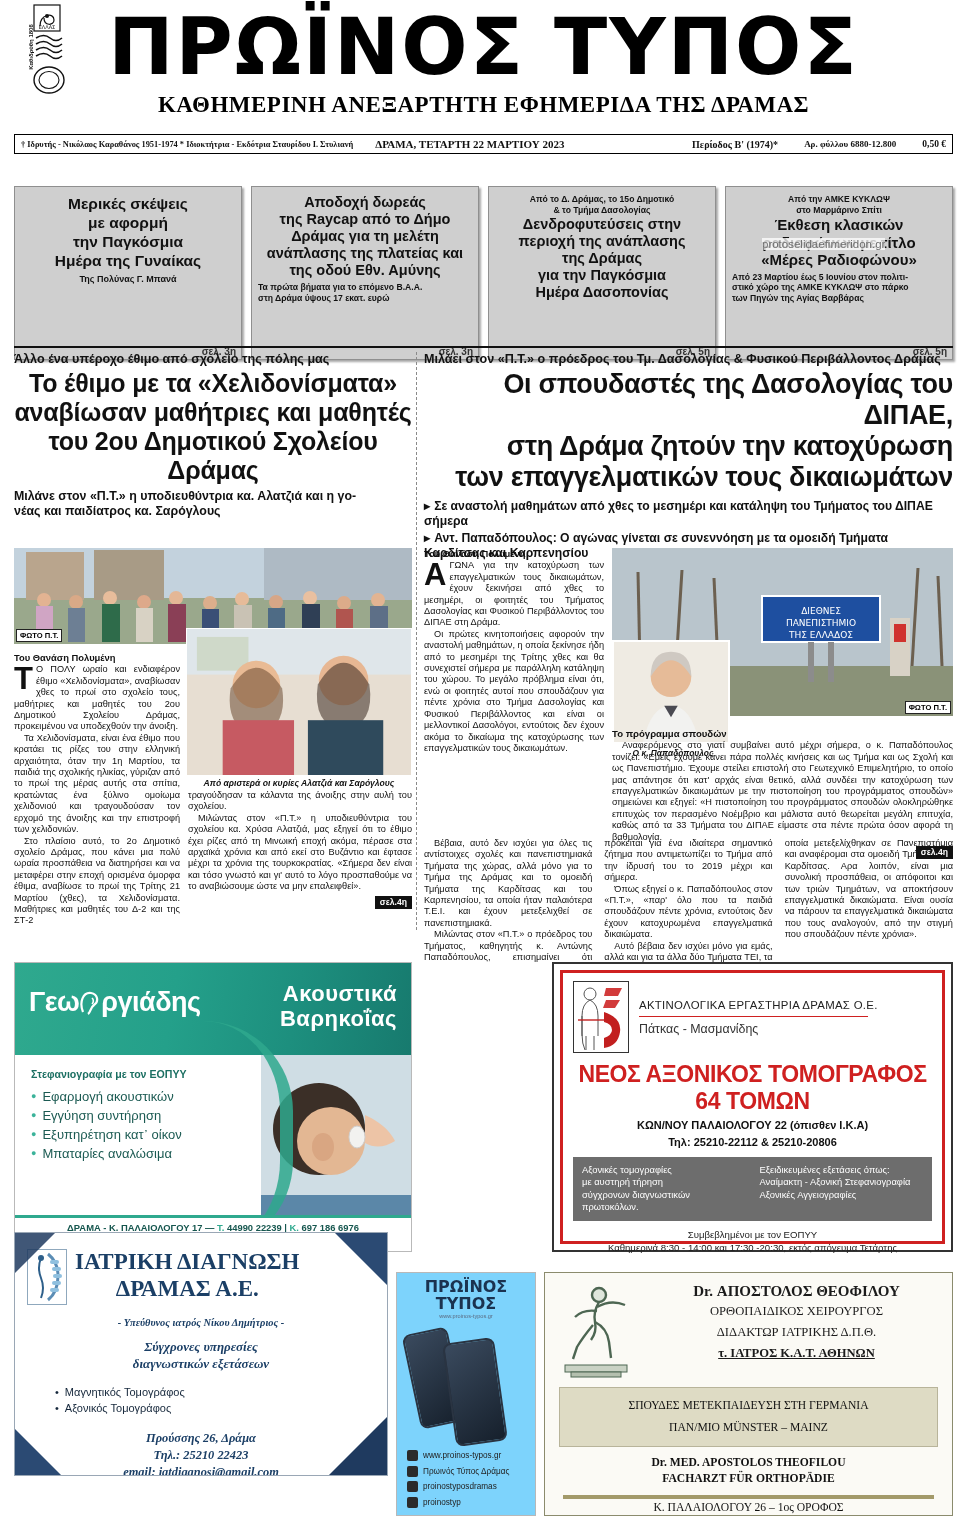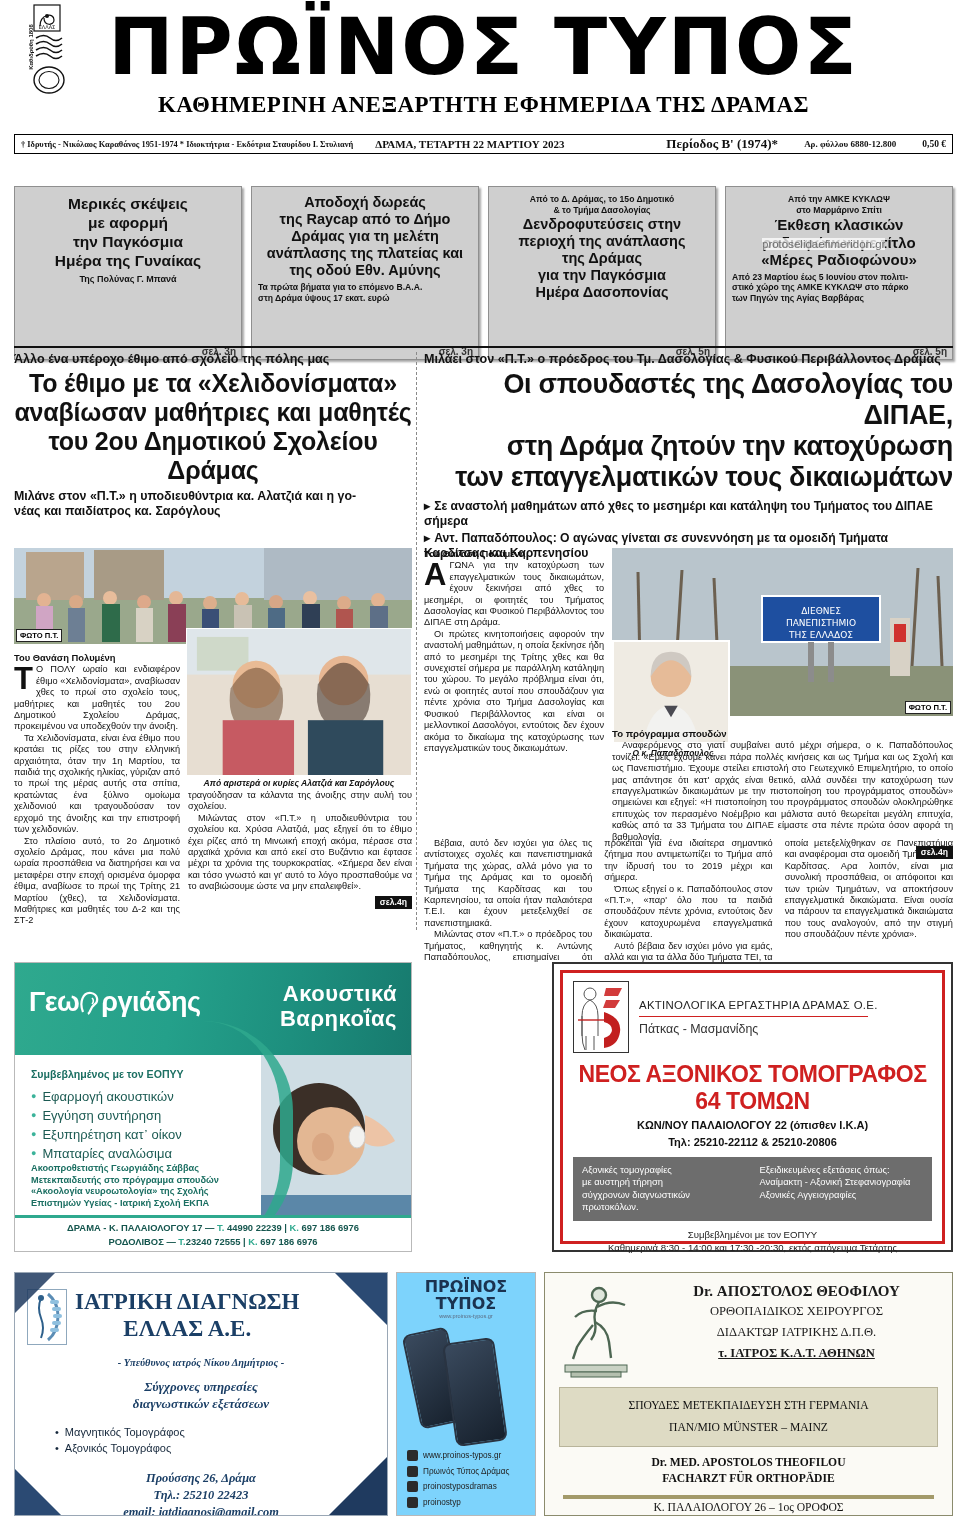--- a/index.html
+++ b/index.html
@@ -46,21 +46,21 @@
     align-items:center;
     font-family:"Liberation Serif", serif;
     font-size:8.4px;
     font-weight:bold;
     padding: 0 6px;
     white-space:nowrap;
   }
   .mb-founder { flex: 0 0 auto; }
   .mb-date { flex:0 0 auto; margin-left:22px; font-size:11px; }
   .mb-spacer { flex:1 1 auto; }
-  .mb-period { flex:0 0 auto; font-size:13px; }
+  .mb-period { flex:0 0 auto; font-size:10px; }
   .mb-issue { flex:0 0 auto; font-size:9px; margin-left:26px; }
   .mb-price { flex:0 0 auto; font-size:9.5px; margin-left:26px; }
 
   
   .teasers {
     position:absolute; left:14px; top:186px; width:939px; height:174px;
     display:flex; gap:9px;
   }
   .teaser {
     background:#cfcfcf;
@@ -256,21 +256,21 @@
   .akt-grey {
     margin-top:8px; background:#6d6d6d; color:#fff; padding:7px 9px;
     display:flex; gap:14px;
   }
   .akt-grey .c { flex:1; font-size:9.4px; line-height:12.4px; }
   .akt-foot { text-align:center; margin-top:7px; }
   .akt-foot div { font-size:9.6px; line-height:13px; color:#222; }
 
   
   .adDiag {
-    position:absolute; left:14px; top:1272px; width:374px; height:244px;
+    position:absolute; left:14px; top:1232px; width:374px; height:244px;
     border:1px solid #9aa7b5; background:#fff; overflow:hidden;
   }
   .diag-corner-tl { position:absolute; left:0; top:0; width:0; height:0;
     border-left:40px solid #1f3a5f; border-bottom:40px solid transparent; opacity:.85; }
   .diag-corner-tr { position:absolute; right:0; top:0; width:0; height:0;
     border-right:52px solid #2b4a73; border-bottom:52px solid transparent; }
   .diag-corner-bl { position:absolute; left:0; bottom:0; width:0; height:0;
     border-left:46px solid #2b4a73; border-top:46px solid transparent; }
   .diag-corner-br { position:absolute; right:0; bottom:0; width:0; height:0;
     border-right:58px solid #1f3a5f; border-top:58px solid transparent; }
@@ -571,31 +571,27 @@
           <rect x="0" y="0" width="150" height="160" fill="#cfdde4"></rect>
           <circle cx="58" cy="74" r="46" fill="#3b2f27"></circle>
           <circle cx="70" cy="86" r="34" fill="#e3b793"></circle>
           <ellipse cx="62" cy="92" rx="11" ry="14" fill="#d9a682"></ellipse>
           <rect x="0" y="140" width="150" height="20" fill="#5b87a8"></rect>
           <path d="M104 60 q22 10 30 26 q-16 10 -30 2z" fill="#edc4a6"></path>
           <ellipse cx="96" cy="82" rx="8" ry="11" fill="#f2f2f0" stroke="#cfcfcf"></ellipse>
         </svg>
       </div>
       <div class="geo-arc"></div>
-      <div class="geo-eopyy">Συμβεβλημένος με τον ΕΟΠΥΥ</div>
+      <div class="geo-eopyy">Στεφανιογραφία με τον ΕΟΠΥΥ</div>
       <ul class="geo-list">
         <li>Εφαρμογή ακουστικών</li>
         <li>Εγγύηση συντήρηση</li>
         <li>Εξυπηρέτηση κατ᾽ οίκον</li>
         <li>Μπαταρίες αναλώσιμα</li>
       </ul>
-      <div class="geo-cred pre" style="white-space: pre-line;">Ακοοπροθετιστής Γεωργιάδης Σάββας
-Μετεκπαιδευτής στο πρόγραμμα σπουδών
-«Ακοολογία νευροωτολογία» της Σχολής
-Επιστημών Υγείας - Ιατρική Σχολή ΕΚΠΑ</div>
     </div>
     <div class="geo-foot">
       <div>
         <span>ΔΡΑΜΑ - Κ. ΠΑΛΑΙΟΛΟΓΟΥ 17 — </span><span class="teal">Τ.</span><span> 44990 22239 | </span><span class="teal">Κ.</span><span> 697 186 6976</span>
       </div>
       <div>
         <span>ΡΟΔΟΛΙΒΟΣ — </span><span class="teal">Τ.</span><span>23240 72555 | </span><span class="teal">Κ.</span><span> 697 186 6976</span>
       </div>
     </div>
   </div>
@@ -654,21 +650,21 @@
             <rect x="22" y="10" width="9" height="4" rx="2"></rect>
               <rect x="24" y="17" width="9" height="4" rx="2"></rect>
             <rect x="25" y="24" width="9" height="4" rx="2"></rect>
               <rect x="24" y="31" width="9" height="4" rx="2"></rect>
             <rect x="22" y="38" width="9" height="4" rx="2"></rect>
           </g>
         </svg>
       </div>
       <div class="diag-title">
         <div class="l1">ΙΑΤΡΙΚΗ ΔΙΑΓΝΩΣΗ</div>
-        <div class="l2">ΕΛΛΑΣ Α.Ε.</div>
+        <div class="l2">ΔΡΑΜΑΣ Α.Ε.</div>
       </div>
     </div>
     <div class="diag-resp">- Υπεύθυνος ιατρός Νίκου Δημήτριος -</div>
     <div class="diag-serv pre" style="white-space: pre-line;">Σύγχρονες υπηρεσίες
 διαγνωστικών εξετάσεων</div>
     <ul class="diag-list">
       <li>Μαγνητικός Τομογράφος</li>
       <li>Αξονικός Τομογράφος</li>
     </ul>
     <div class="diag-contact">

